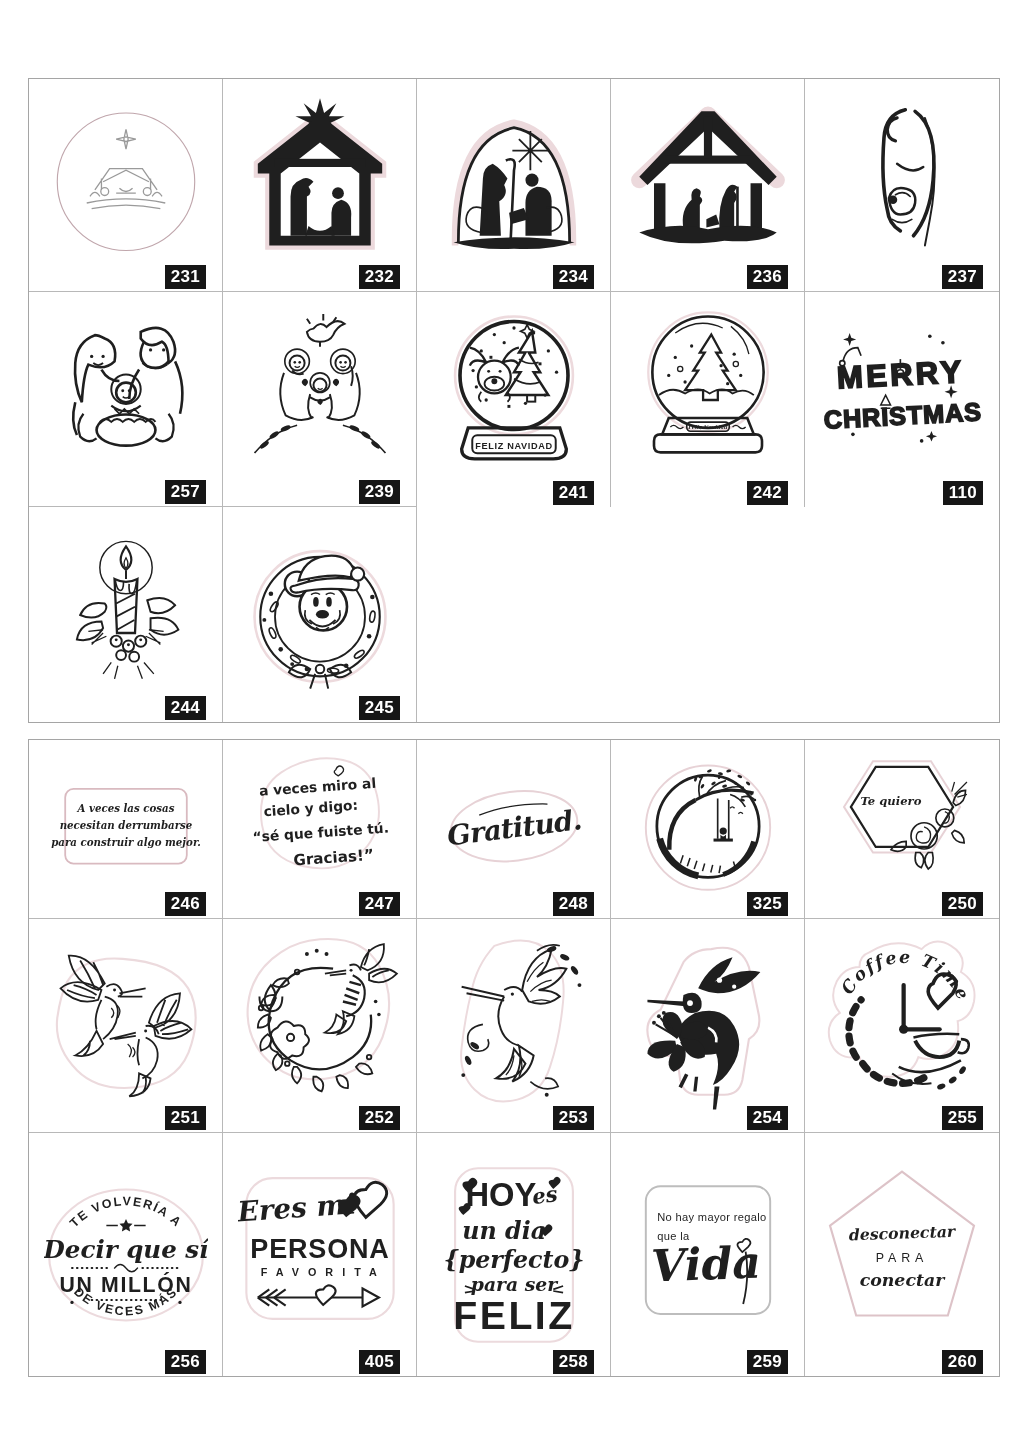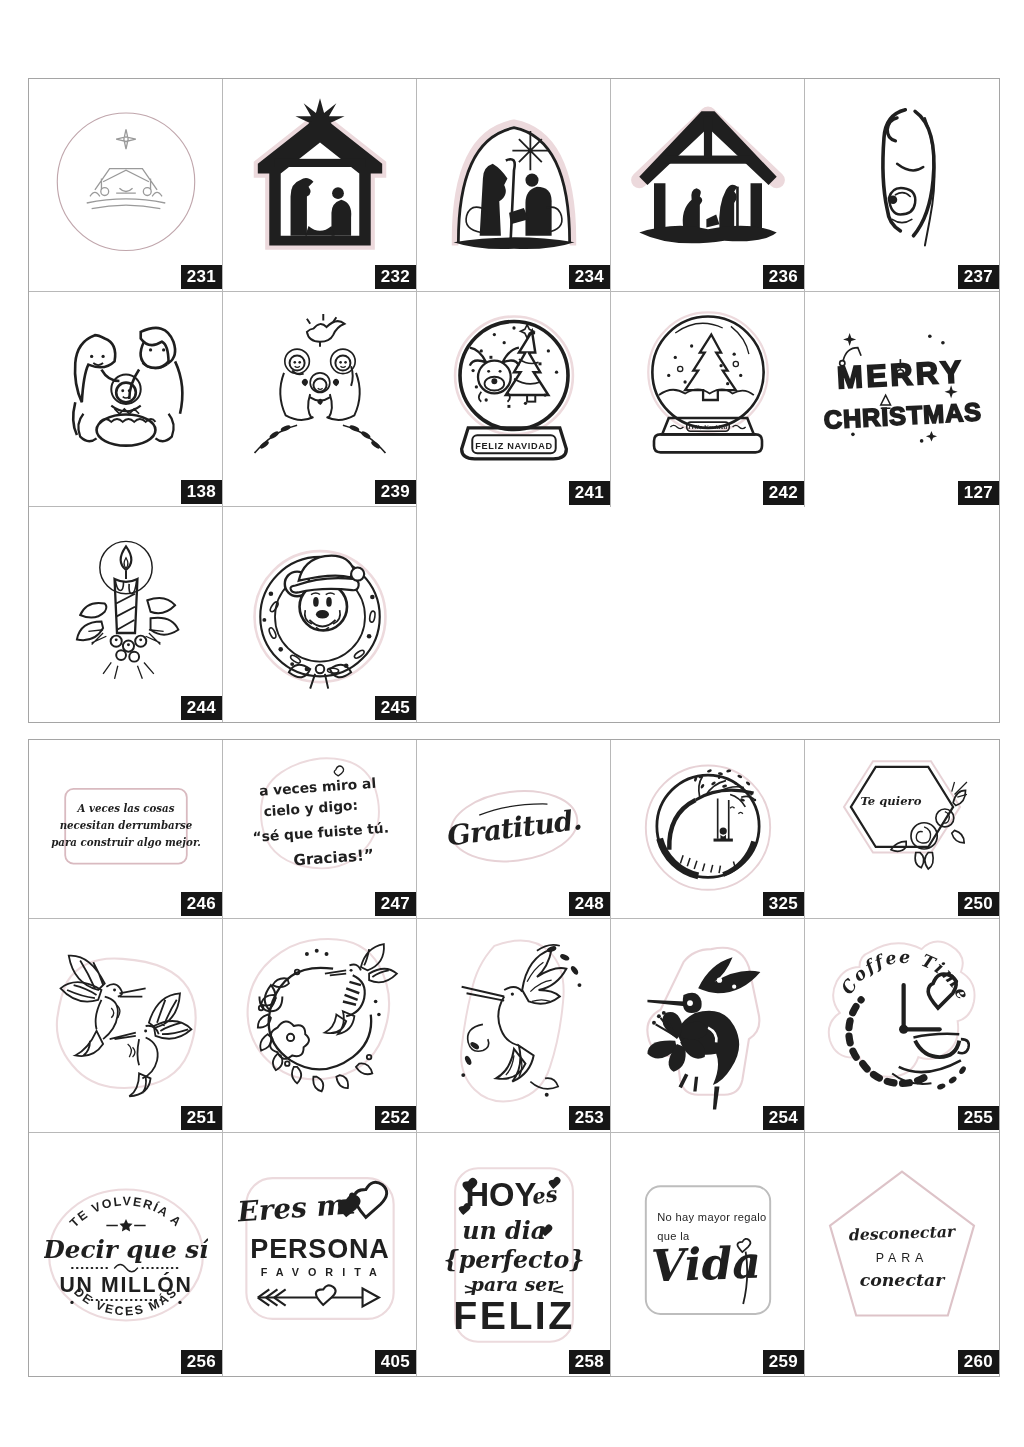--- a/index.html
+++ b/index.html
@@ -6,21 +6,21 @@
   body{width:1024px;height:1447px;background:#ffffff;position:relative;
        font-family:"Liberation Sans",sans-serif;overflow:hidden}
   .tbl{position:absolute;left:28px;width:972px;display:grid;
        grid-template-columns:repeat(5,1fr);border:1px solid #a5a5a5;background:#fff;box-sizing:border-box}
   #t1{top:78px;grid-template-rows:213px 215px 215px}
   #t2{top:739px;grid-template-rows:179px 214px 243px}
   .cell{position:relative;border-right:1px solid #b8b8b8;border-bottom:1px solid #b8b8b8;
         display:flex;align-items:center;justify-content:center;overflow:hidden;background:#fff}
   .cell:nth-child(5n){border-right:none}
   .cell:nth-last-child(-n+5){border-bottom:none}
-  .badge{position:absolute;right:0;bottom:2px;background:#161616;color:#fff;
+  .badge{position:absolute;right:16px;bottom:2px;background:#161616;color:#fff;
          font-weight:700;font-size:17px;line-height:1;padding:3px 6px 4px;
          letter-spacing:.3px;font-family:"Liberation Sans",sans-serif}
   .art{width:164px;height:180px;display:block}
   #t2 > .cell:nth-child(-n+5) .art{height:152px}
   .art text{fill:#1f1f1f}
   .fser{font-family:"DejaVu Serif","Liberation Serif",serif;font-style:italic;font-weight:700}
   .fsans{font-family:"Liberation Sans",sans-serif}
   .fhw{font-family:"DejaVu Sans",sans-serif;font-weight:700}
 </style>
 </head>
@@ -134,21 +134,21 @@
         <circle cx="48" cy="50" r="0.9" fill="#1f1f1f" stroke="none"></circle>
         <circle cx="52" cy="50" r="0.9" fill="#1f1f1f" stroke="none"></circle>
         <path d="M48 53.5 q2 1.8 4 0" stroke-width="1"></path>
         <path d="M41 59 q9 7 18 0" stroke-width="1.3"></path>
         <path d="M43 61 l3 3 3 -3 3 3 3 -3 3 3" stroke-width="1"></path>
         <ellipse cx="50" cy="74" rx="18" ry="9.5"></ellipse>
         <path d="M34 69 q3.5 -3.5 7 0 q3.5 -3.5 7 0 q3.5 -3.5 7 0 q3.5 -3.5 7 0 q3.5 -3.5 6 0" stroke-width="1.2"></path>
         <path d="M24 64 q-5 6 -2 14 q5 5 10 1 M76 64 q5 6 2 14 q-5 5 -10 1" stroke-width="1.4"></path>
       </g>
     </svg>
-    <span class="badge">138</span>
+    <span class="badge">257</span>
   </div>
 
   <div class="cell">
     <svg class="art" viewBox="0 0 100 110">
       <g stroke="#1f1f1f" fill="none" stroke-width="1.2">
         <path d="M46 12 q4 -5 8 -1 q6 -6 11 -2 q-5 2 -7 7 q-2 4 -8 4 q-7 0 -8 -6 q2 -2 4 -2z"></path>
         <path d="M50 20 l0 3 M44 9 l-2 -3 M58 8 l2 -3 M52 7 l0 -4"></path>
         <circle cx="36" cy="32" r="7.5" stroke-width="1"></circle>
         <circle cx="64" cy="32" r="7.5" stroke-width="1"></circle>
         <circle cx="50" cy="45" r="6" stroke-width="1"></circle>
@@ -270,21 +270,21 @@
       <g fill="#1f1f1f">
         <circle cx="67" cy="16" r="1.1"></circle>
           <circle cx="75" cy="20" r="1.1"></circle>
           <circle cx="84" cy="32" r="1.1"></circle>
         <circle cx="12" cy="70" r="1.1"></circle>
           <circle cx="20" cy="76" r="1.1"></circle>
           <circle cx="62" cy="80" r="1.1"></circle>
         <path d="M80 46 l1 3 3 1 -3 1 -1 3 -1 -3 -3 -1 3 -1z M18 14 l1 3 3 1 -3 1 -1 3 -1 -3 -3 -1 3 -1z M68 74 l1 2.4 2.4 0.8 -2.4 0.8 -1 2.4 -1 -2.4 -2.4 -0.8 2.4 -0.8z"></path>
       </g>
     </svg>
-    <span class="badge">127</span>
+    <span class="badge">110</span>
   </div>
 
   <div class="cell">
     <svg class="art" viewBox="0 0 100 110">
       <g stroke="#1f1f1f" fill="none">
         <circle cx="50" cy="26" r="16" stroke-width="0.9"></circle>
         <path d="M50 13 q6.5 9 0 14.5 q-6.5 -5.5 0 -14.5z" stroke-width="1.3"></path>
         <path d="M50 20 q2.4 4 0 6.4 q-2.4 -2.4 0 -6.4z" stroke-width="0.8"></path>
         <path d="M50 28 v5" stroke-width="1.2"></path>
         <path d="M43 33 q7 3.5 14 0 l-1.5 33 h-11z" stroke-width="1.4"></path>

